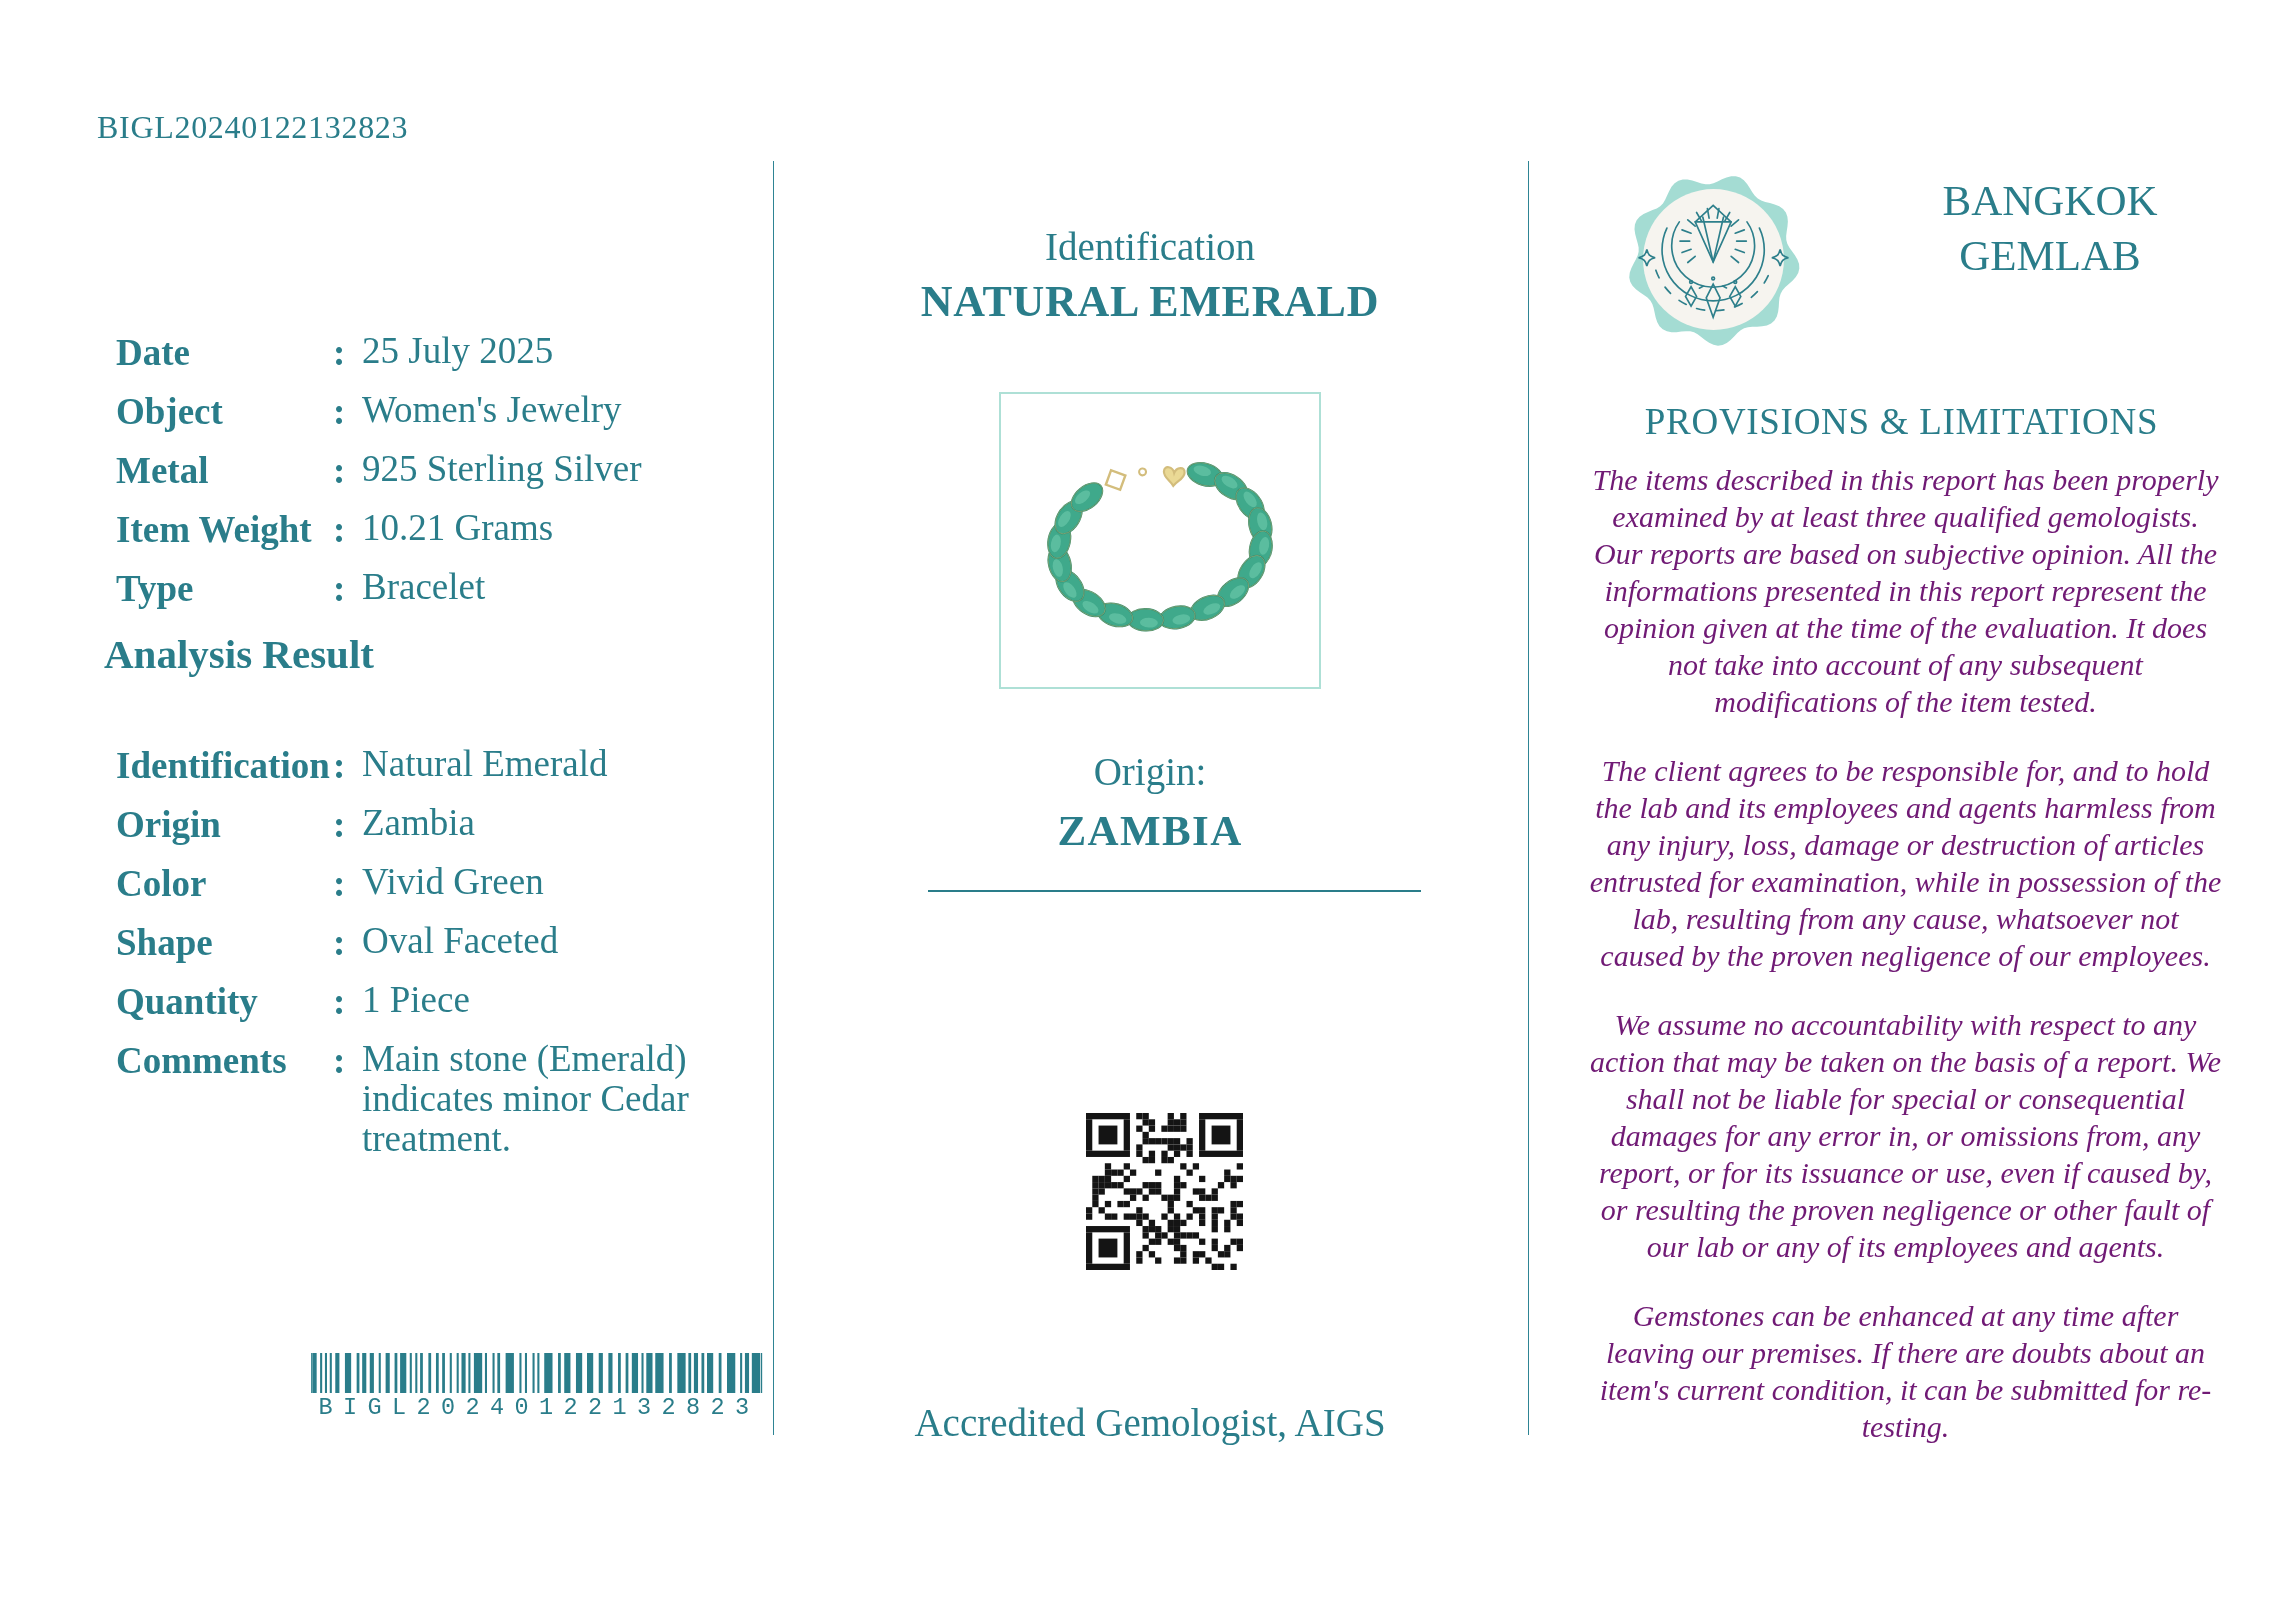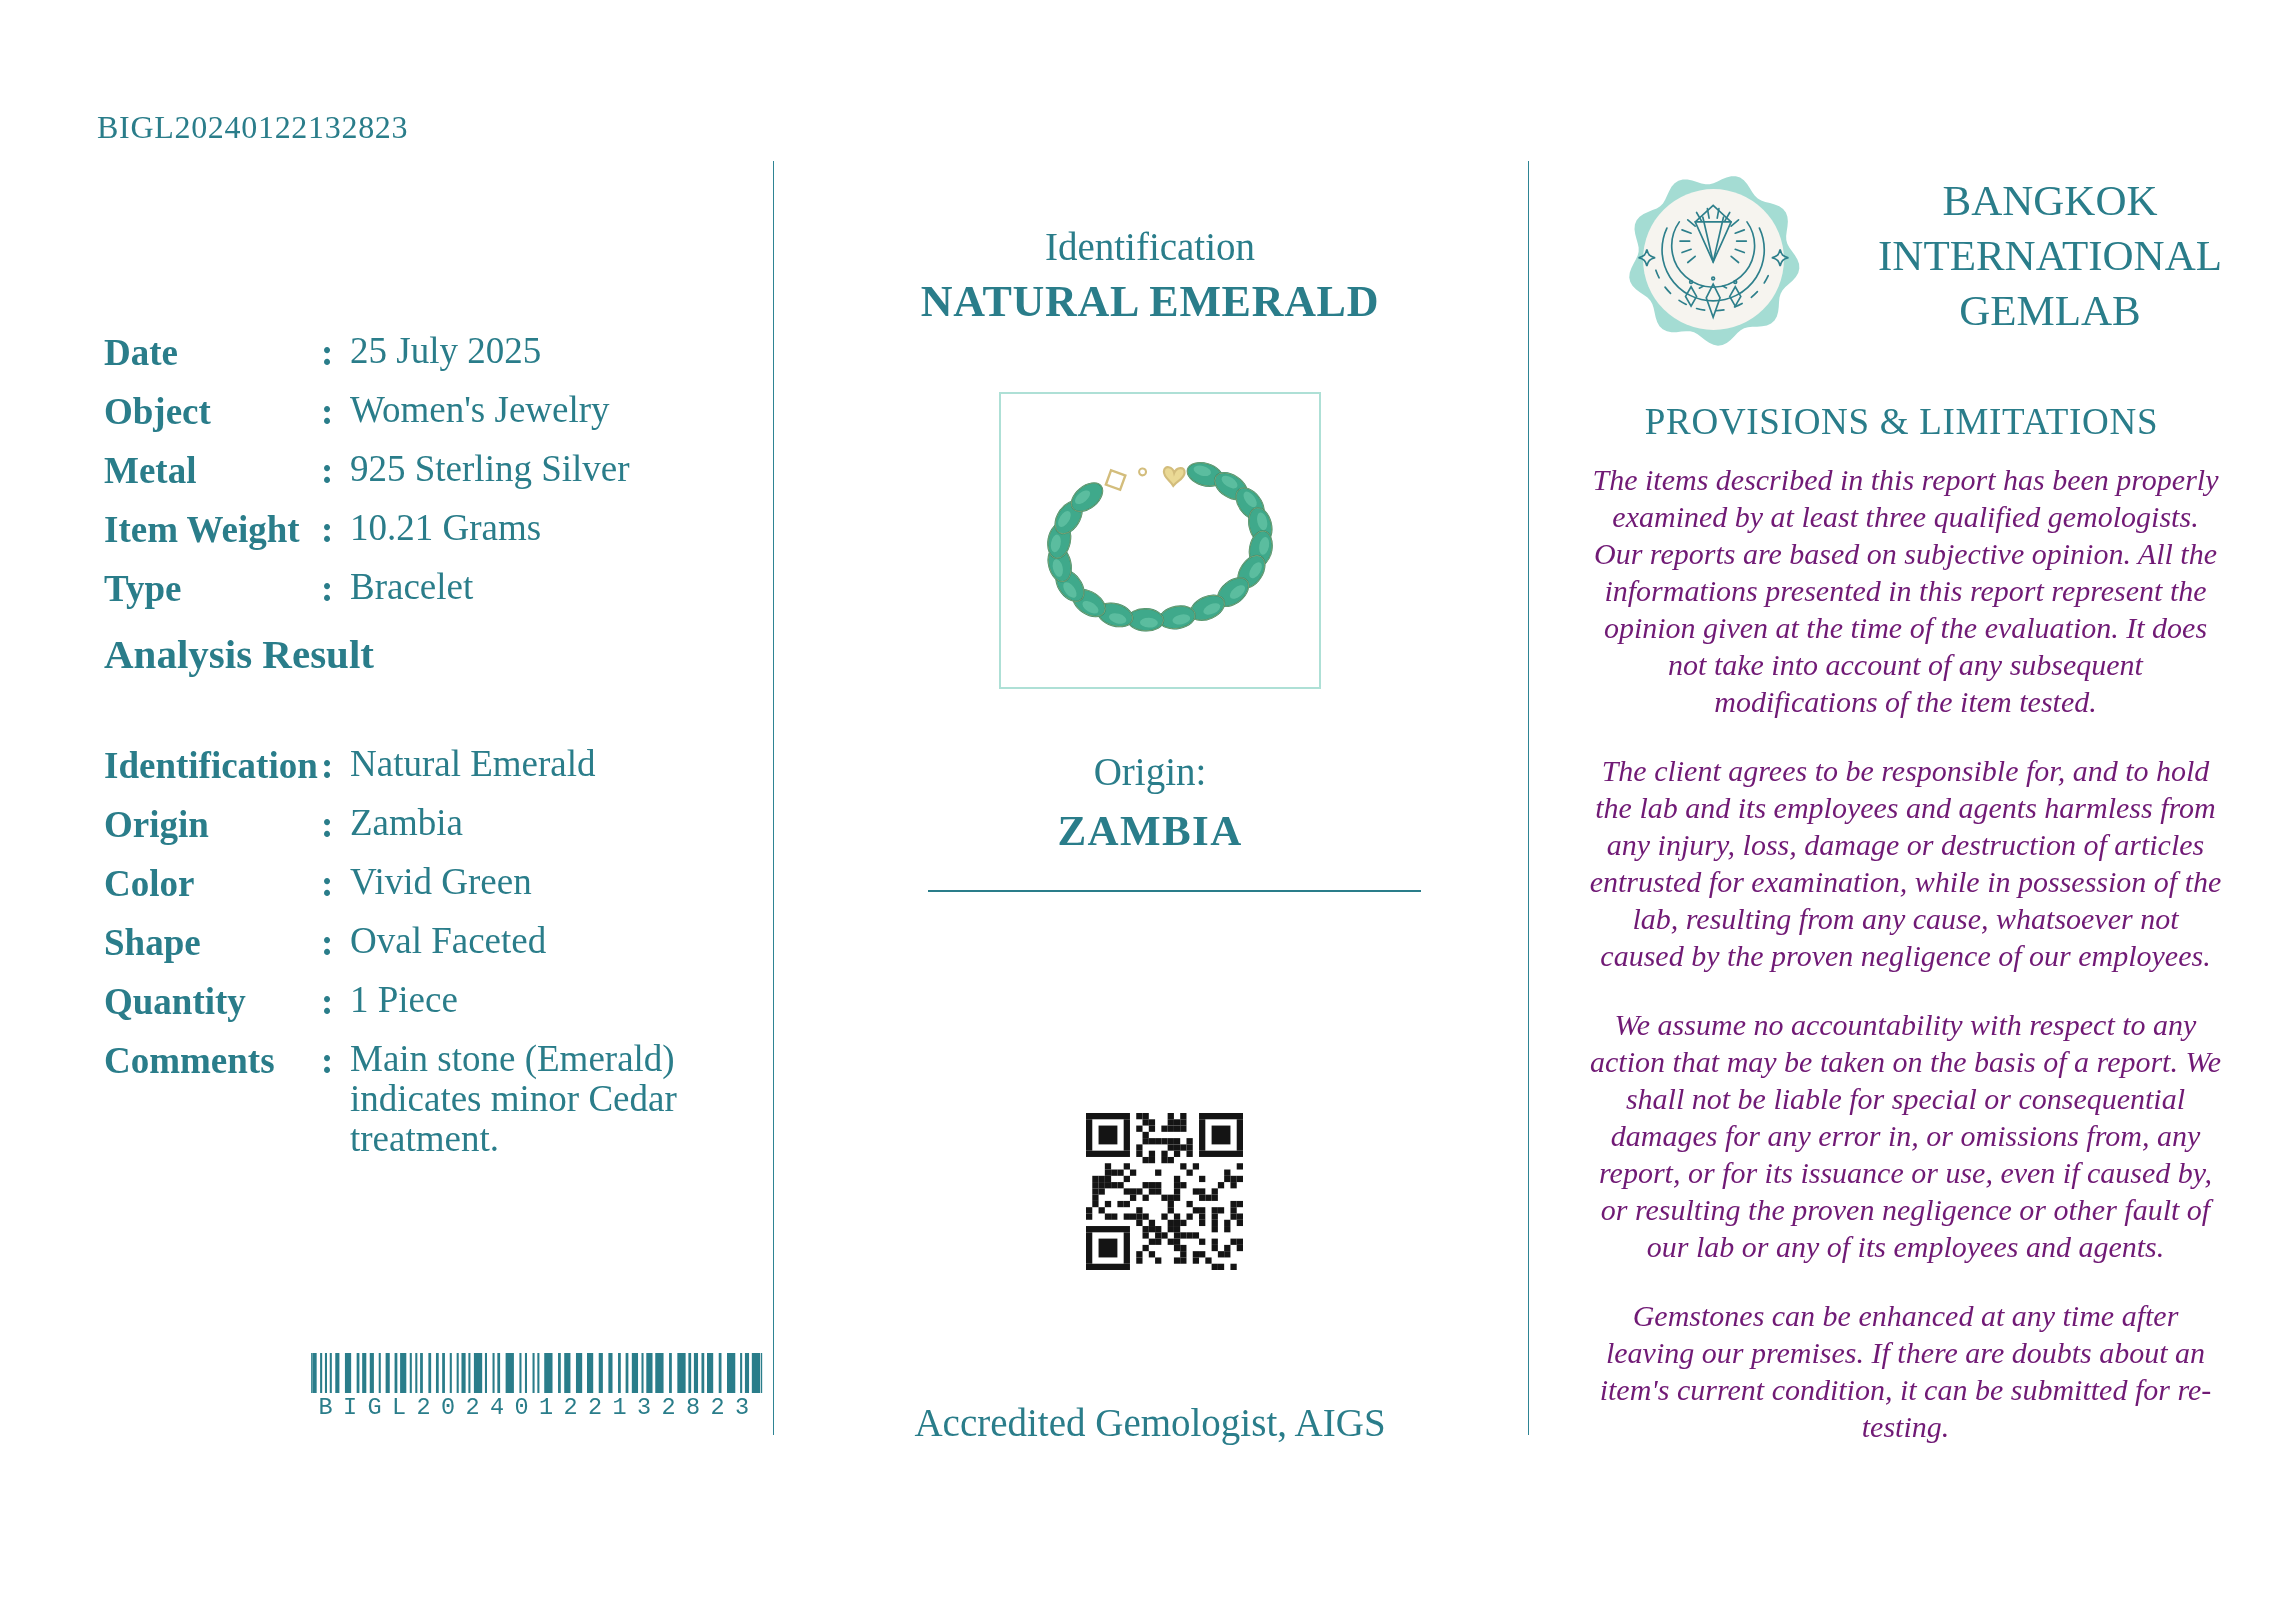--- a/index.html
+++ b/index.html
@@ -10,21 +10,21 @@
   
   .vdivider{position:absolute;top:161px;width:1.4px;height:1274px;background:#2e8494;}
 
   
   .report-number{left:97px;top:109px;font-size:32px;letter-spacing:0.7px;}
 
   
   .left-col{left:104px;top:0;width:663px;height:1617px;}
   .left-title{position:absolute;top:219px;width:100%;text-align:center;
               font-size:52px;font-weight:700;letter-spacing:1.4px;}
-  .detail-table{position:absolute;left:0;width:663px;}
+  .detail-table{position:absolute;left:12px;width:663px;}
   .details-pos{top:331px;}
   .analysis-pos{top:744px;}
   .drow{display:flex;align-items:flex-start;min-height:59px;}
   .dlabel{width:217px;font-size:37px;font-weight:700;flex:none;}
   .dcolon{width:29px;font-size:37px;font-weight:700;flex:none;}
   .dvalue{font-size:37px;max-width:331px;line-height:1.08;}
   .analysis-title{position:absolute;top:630px;width:100%;text-align:left;
                   font-size:41px;font-weight:700;}
   .barcode-wrap{position:absolute;left:207px;top:1353px;width:456px;}
   .barcode-svg{display:block;width:452px;height:40px;}
@@ -554,21 +554,20 @@
           <path d="M112,174 L118,171 M146,171 L152,174" stroke-dasharray="6 6"></path>
           <circle cx="100" cy="165" r="2"></circle>
           <circle cx="132" cy="160" r="2"></circle>
           <circle cx="164" cy="165" r="2"></circle>
         </g>
       </svg>
   </div>
 
   <div class="abs lab-name">
     <div>BANGKOK</div>
-    <div>INTERNATIONAL</div>
     <div>GEMLAB</div>
   </div>
 
   <div class="abs prov-title">PROVISIONS &amp; LIMITATIONS</div>
 
   <div class="abs prov-paras">
     <p>The items described in this report has been properly examined by at least three qualified gemologists. Our reports are based on subjective opinion. All the informations presented in this report represent the opinion given at the time of the evaluation. It does not take into account of any subsequent modifications of the item tested.</p>
     <p>The client agrees to be responsible for, and to hold the lab and its employees and agents harmless from any injury, loss, damage or destruction of articles entrusted for examination, while in possession of the lab, resulting from any cause, whatsoever not caused by the proven negligence of our employees.</p>
     <p>We assume no accountability with respect to any action that may be taken on the basis of a report. We shall not be liable for special or consequential damages for any error in, or omissions from, any report, or for its issuance or use, even if caused by, or resulting the proven negligence or other fault of our lab or any of its employees and agents.</p>
     <p>Gemstones can be enhanced at any time after leaving our premises. If there are doubts about an item's current condition, it can be submitted for re-testing.</p>

